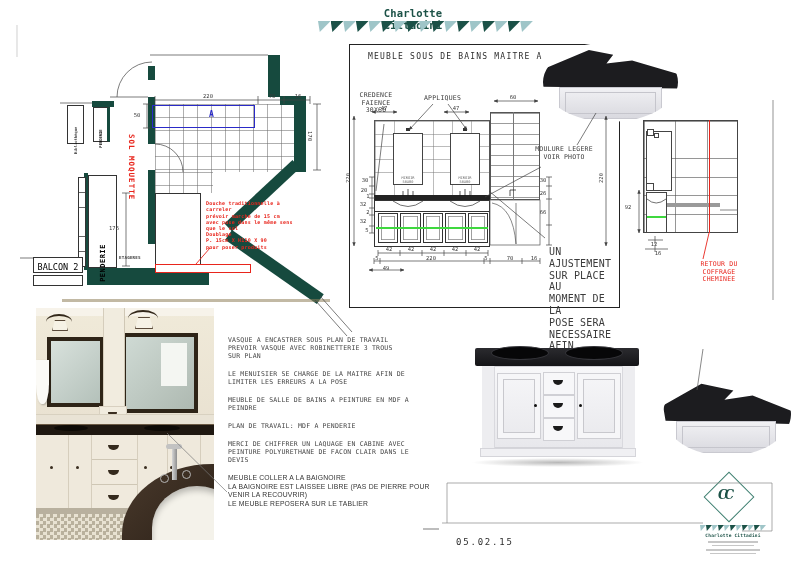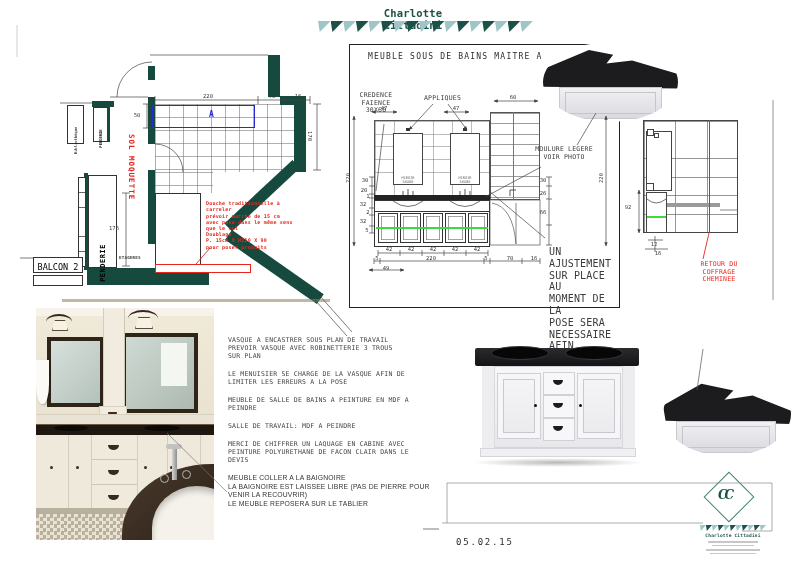--- a/index.html
+++ b/index.html
@@ -228,25 +228,25 @@
     <div class="abs" style="left:136px;top:140px;width:5px;height:32px;background:linear-gradient(to right,#d6d6d6,#8e8e8e)"></div>
     <div class="abs" style="left:130px;top:136px;width:16px;height:5px;background:#c2c2c2;border-radius:3px"></div>
     <div class="abs" style="left:124px;top:166px;width:7px;height:7px;border:1.5px solid #b5b5b5;border-radius:50%"></div>
     <div class="abs" style="left:146px;top:162px;width:7px;height:7px;border:1.5px solid #b5b5b5;border-radius:50%"></div>
   </div>
 
   <div id="notes-block" class="abs" style="left:228px;top:336px;width:242px">
       <div class="note-p">VASQUE A ENCASTRER SOUS PLAN DE TRAVAIL
 PREVOIR VASQUE AVEC ROBINETTERIE 3 TROUS
 SUR PLAN</div>
-      <div class="note-p">LE MENUISIER SE CHARGE DE LA VASQUE AFIN DE
+      <div class="note-p">LE MENUISIER SE CHARGE DE LA MAITRE AFIN DE
 LIMITER LES ERREURS A LA POSE</div>
       <div class="note-p">MEUBLE DE SALLE DE BAINS A PEINTURE EN MDF A
 PEINDRE</div>
-      <div class="note-p">SALLE DE TRAVAIL: MDF A PEINDRE</div>
+      <div class="note-p">PLAN DE TRAVAIL: MDF A PENDERIE</div>
       <div class="note-p">MERCI DE CHIFFRER UN LAQUAGE EN CABINE AVEC
 PEINTURE POLYURETHANE DE FACON CLAIR DANS LE
 DEVIS</div>
       <div class="note-p sans">MEUBLE COLLER A LA BAIGNOIRE
 LA BAIGNOIRE EST LAISSEE LIBRE (PAS DE PIERRE POUR
 VENIR LA RECOUVRIR)
 LE MEUBLE REPOSERA SUR LE TABLIER</div>
     </div>
 
   <div class="abs" style="left:473px;top:344px;width:170px;height:126px">

